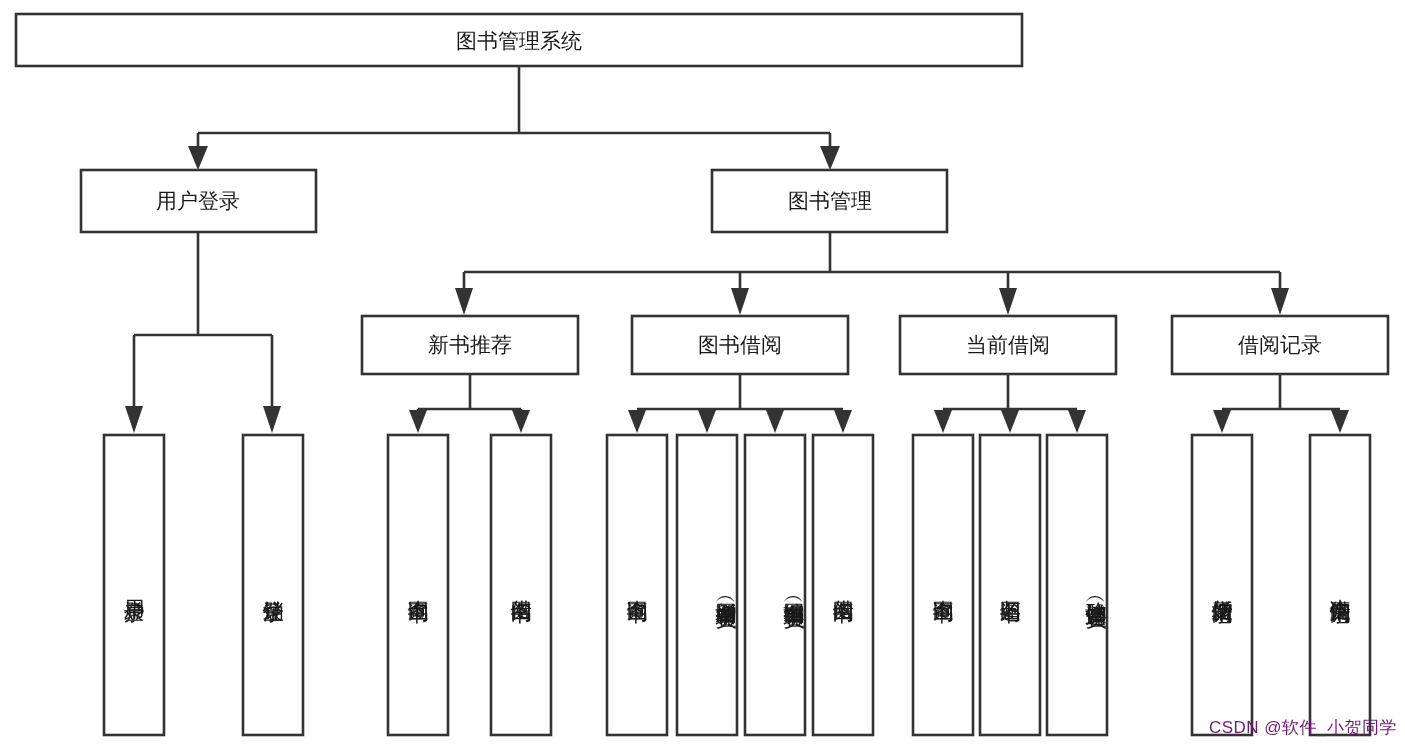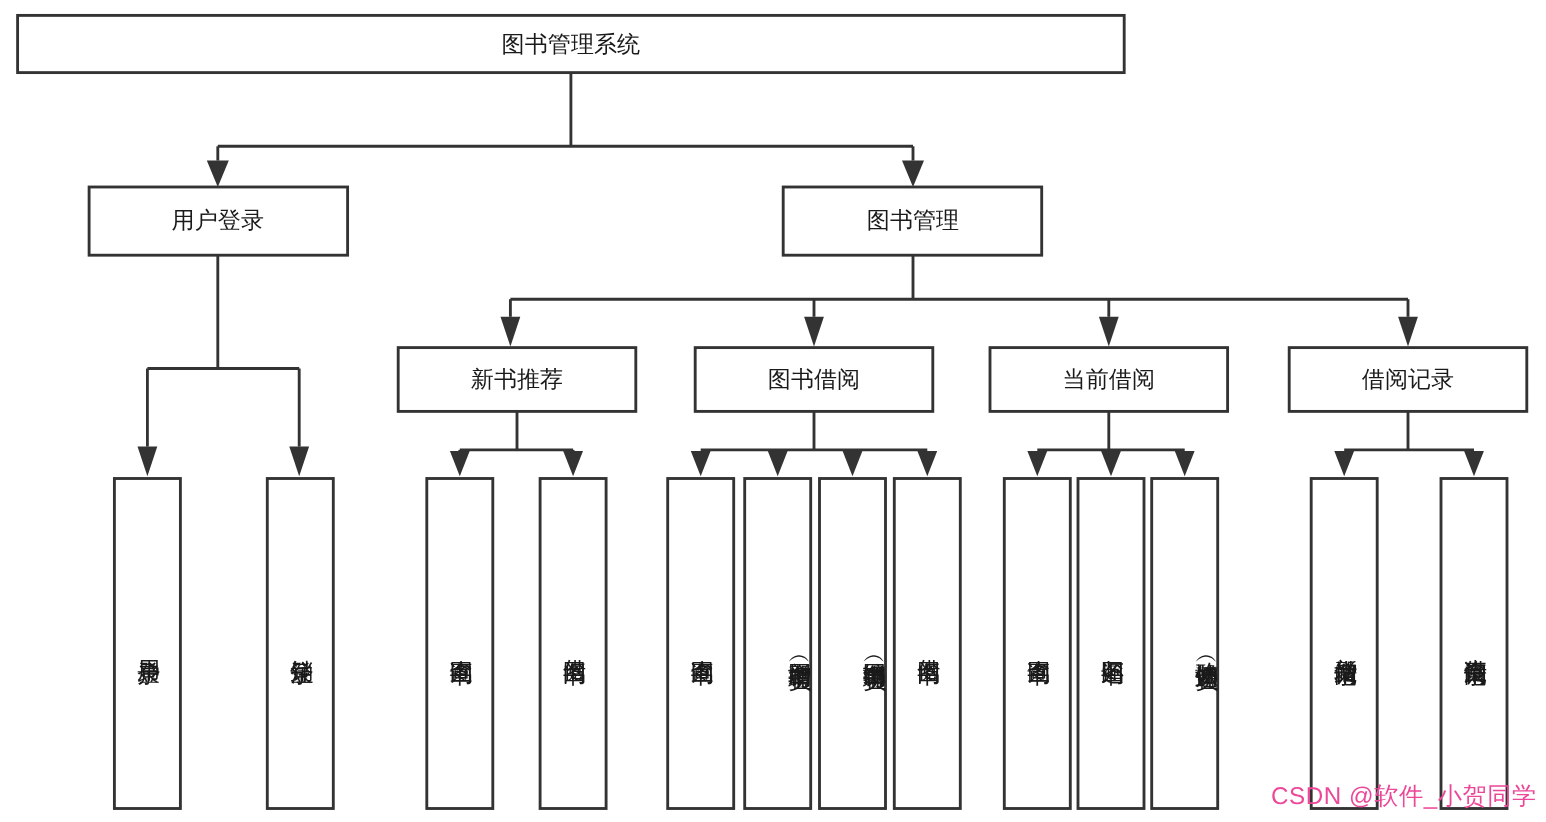--- a/index.html
+++ b/index.html
@@ -60,22 +60,22 @@
     justify-content: center;
     text-align: center;
     white-space: pre;
     pointer-events: none;
   }
   .watermark {
     position: absolute;
     right: 8px;
     bottom: 8px;
     font-family: "Liberation Sans", "DejaVu Sans", sans-serif;
-    font-size: 22px;
-    color: #ec4899;
+    font-size: 17px;
+    color: #701a75;
     letter-spacing: 0.5px;
     white-space: nowrap;
   }
 </style>
 </head>
 <body>
 
 <div id="diagram-root">
 
   <svg id="flowchart" viewBox="0 0 1405 747">

